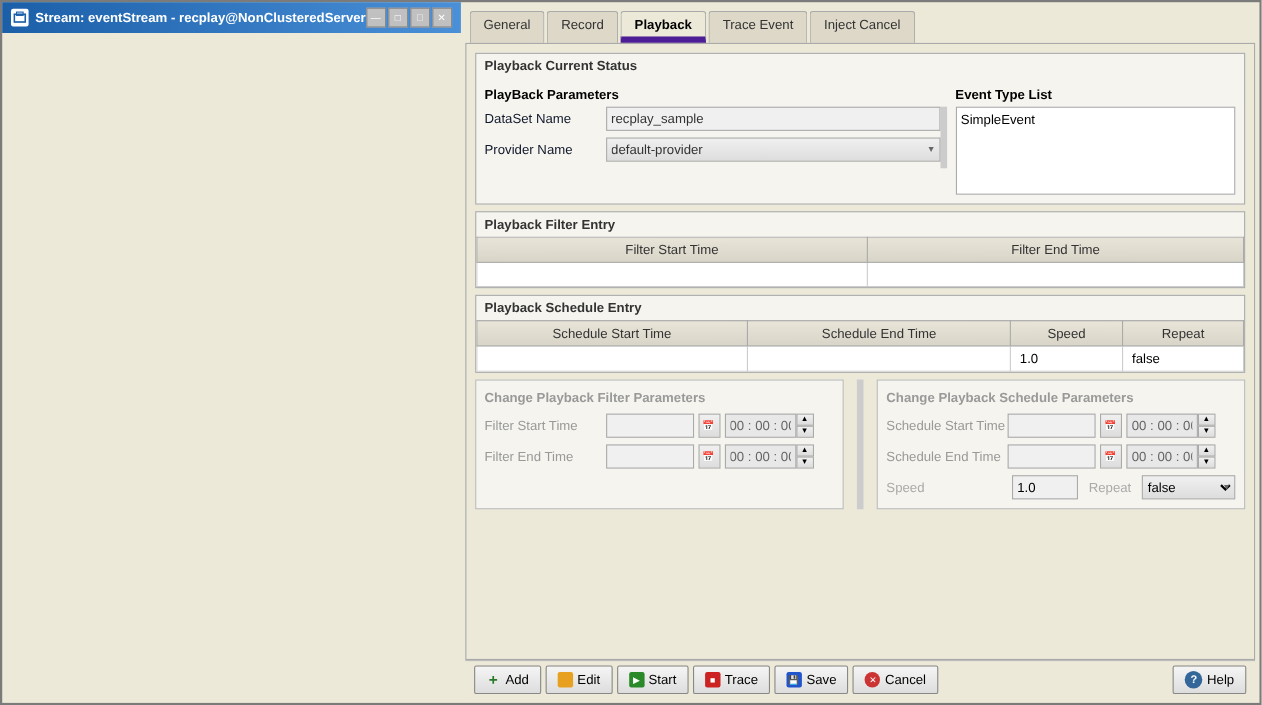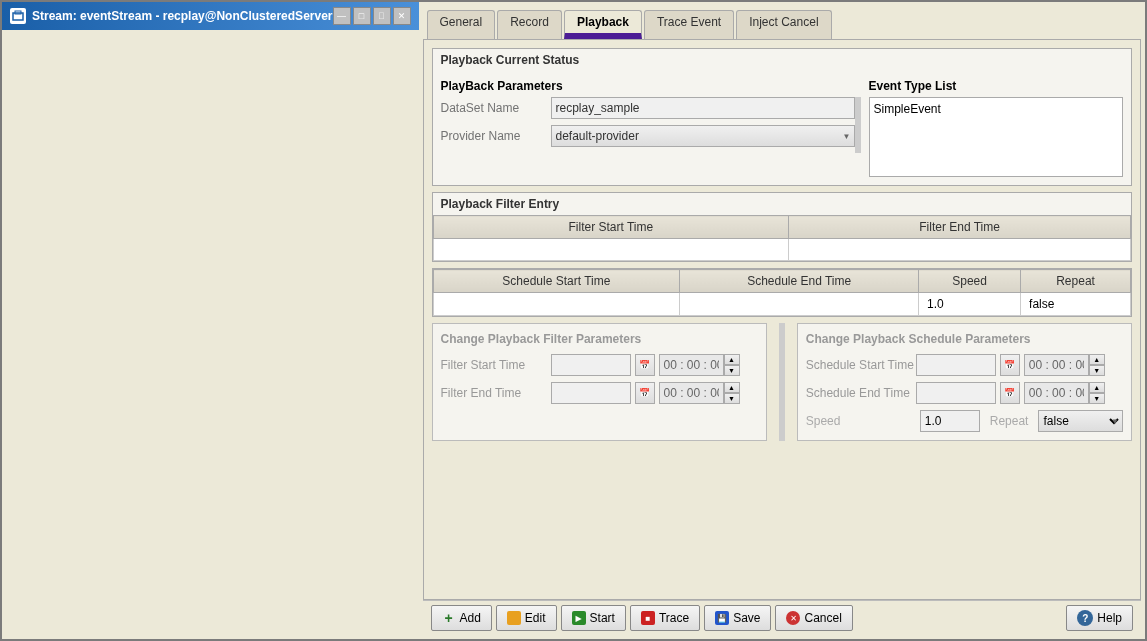--- a/index.html
+++ b/index.html
@@ -18,21 +18,21 @@
     .main-area { flex: 1; background: #ece9d8; border: 1px solid #aaa; padding: 8px; display: flex; flex-direction: column; gap: 6px; overflow: hidden; }
     .section { border: 1px solid #aaa; background: #f5f4ef; }
     .section-title { font-weight: bold; padding: 4px 8px; font-size: 12px; color: #333; }
     .section-body { padding: 8px; }
     .params-row { display: flex; gap: 8px; }
     .playback-params { flex: 0 0 420px; }
     .event-type-list { flex: 1; }
     .event-type-list-label { font-weight: bold; font-size: 12px; margin-bottom: 4px; }
     .event-list-box { border: 1px solid #aaa; background: white; height: 80px; padding: 4px; }
     .form-row { display: flex; align-items: center; margin-bottom: 6px; }
-    .form-label { width: 110px; color: #737373; }
+    .form-label { width: 110px; color: #0f172a; }
     .form-input { flex: 1; border: 1px solid #aaa; background: #f0f0f0; padding: 2px 4px; height: 22px; color: #333; }
     .form-select { flex: 1; border: 1px solid #aaa; background: linear-gradient(to bottom, #f0f0f0, #ddd); padding: 2px 4px; height: 22px; color: #333; appearance: none; }
     .select-wrapper { flex: 1; position: relative; display: flex; align-items: center; }
     .select-wrapper select { width: 100%; }
     .select-arrow { position: absolute; right: 4px; top: 50%; transform: translateY(-50%); pointer-events: none; font-size: 8px; color: #666; }
     .table-container { overflow: hidden; }
     .data-table { width: 100%; border-collapse: collapse; }
     .data-table th { background: linear-gradient(to bottom, #e8e4d8, #d8d4c8); border: 1px solid #aaa; padding: 4px 8px; text-align: center; font-weight: normal; color: #333; }
     .data-table td { border: 1px solid #ccc; padding: 4px 8px; height: 22px; background: white; }
     .bottom-params { display: flex; gap: 8px; }
@@ -152,20 +152,21 @@
               <tr>
                 <td></td>
                 <td></td>
               </tr>
             </tbody>
           </table>
         </div>
       </div>
 
       <div class="section">
+        <div class="section-title">Playback Schedule Entry</div>
         <div class="table-container">
           <table class="data-table">
             <thead>
               <tr>
                 <th>Schedule Start Time</th>
                 <th>Schedule End Time</th>
                 <th>Speed</th>
                 <th>Repeat</th>
               </tr>
             </thead>

